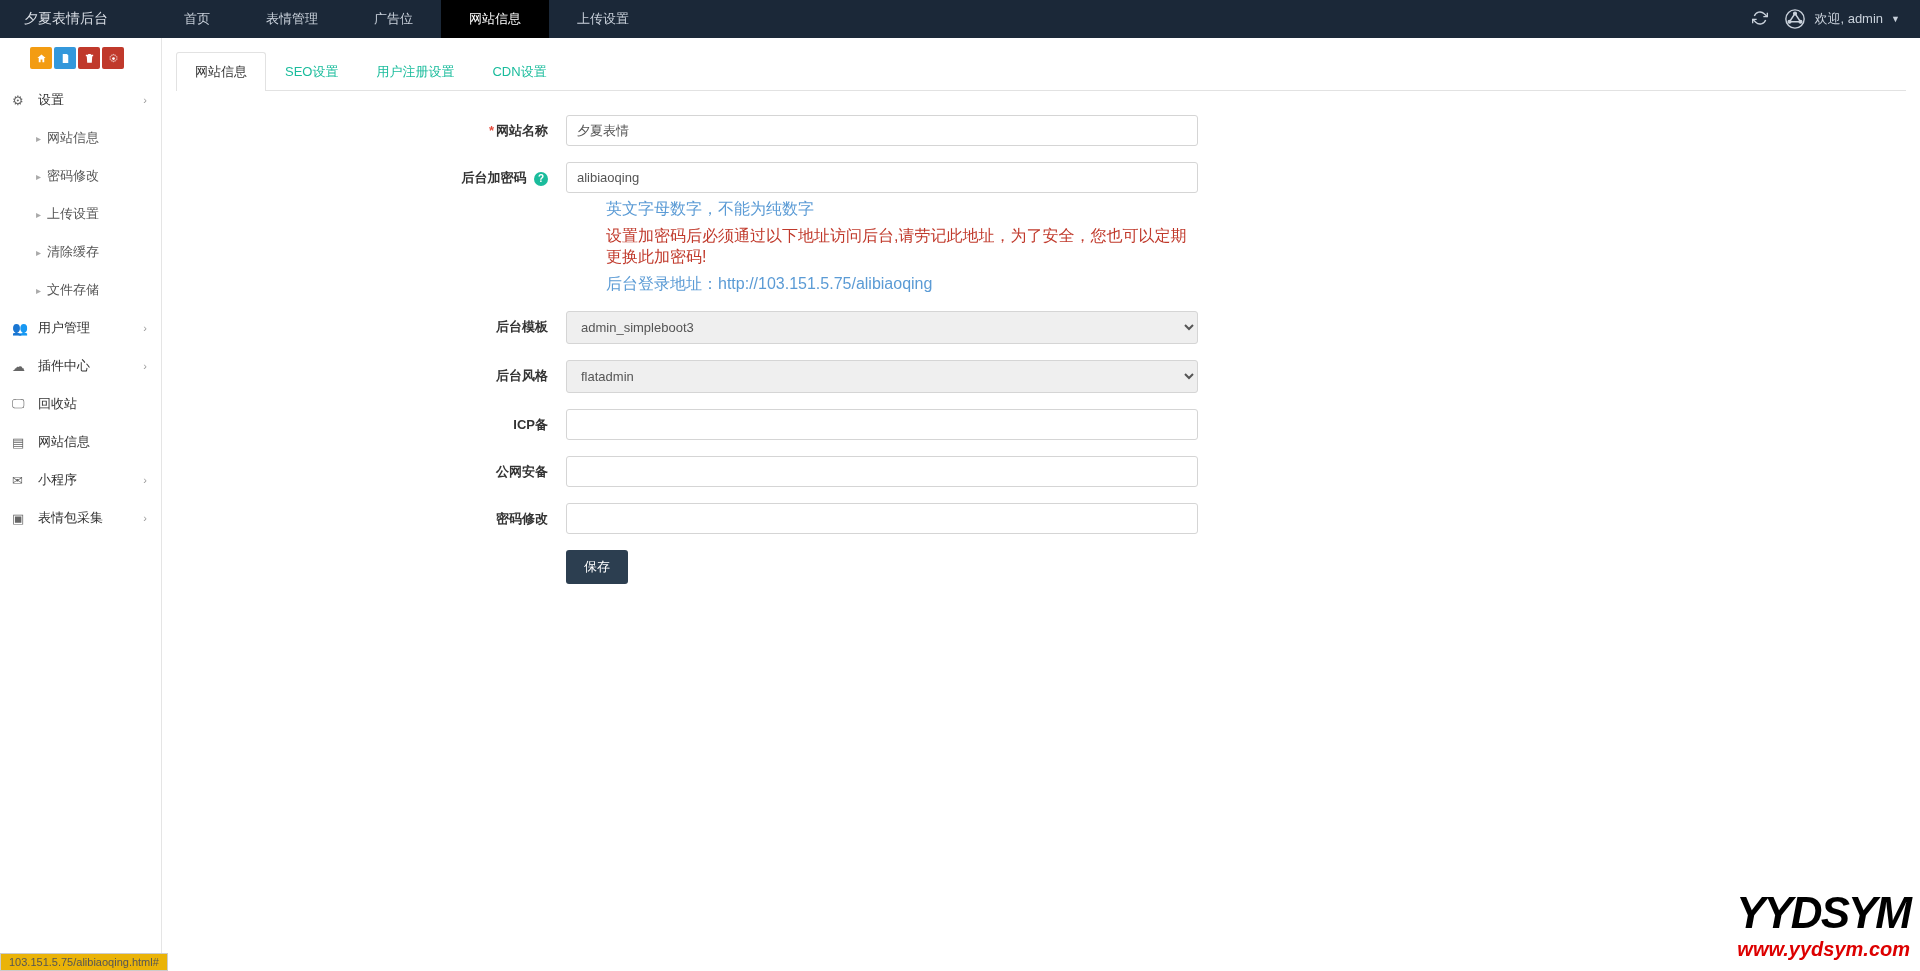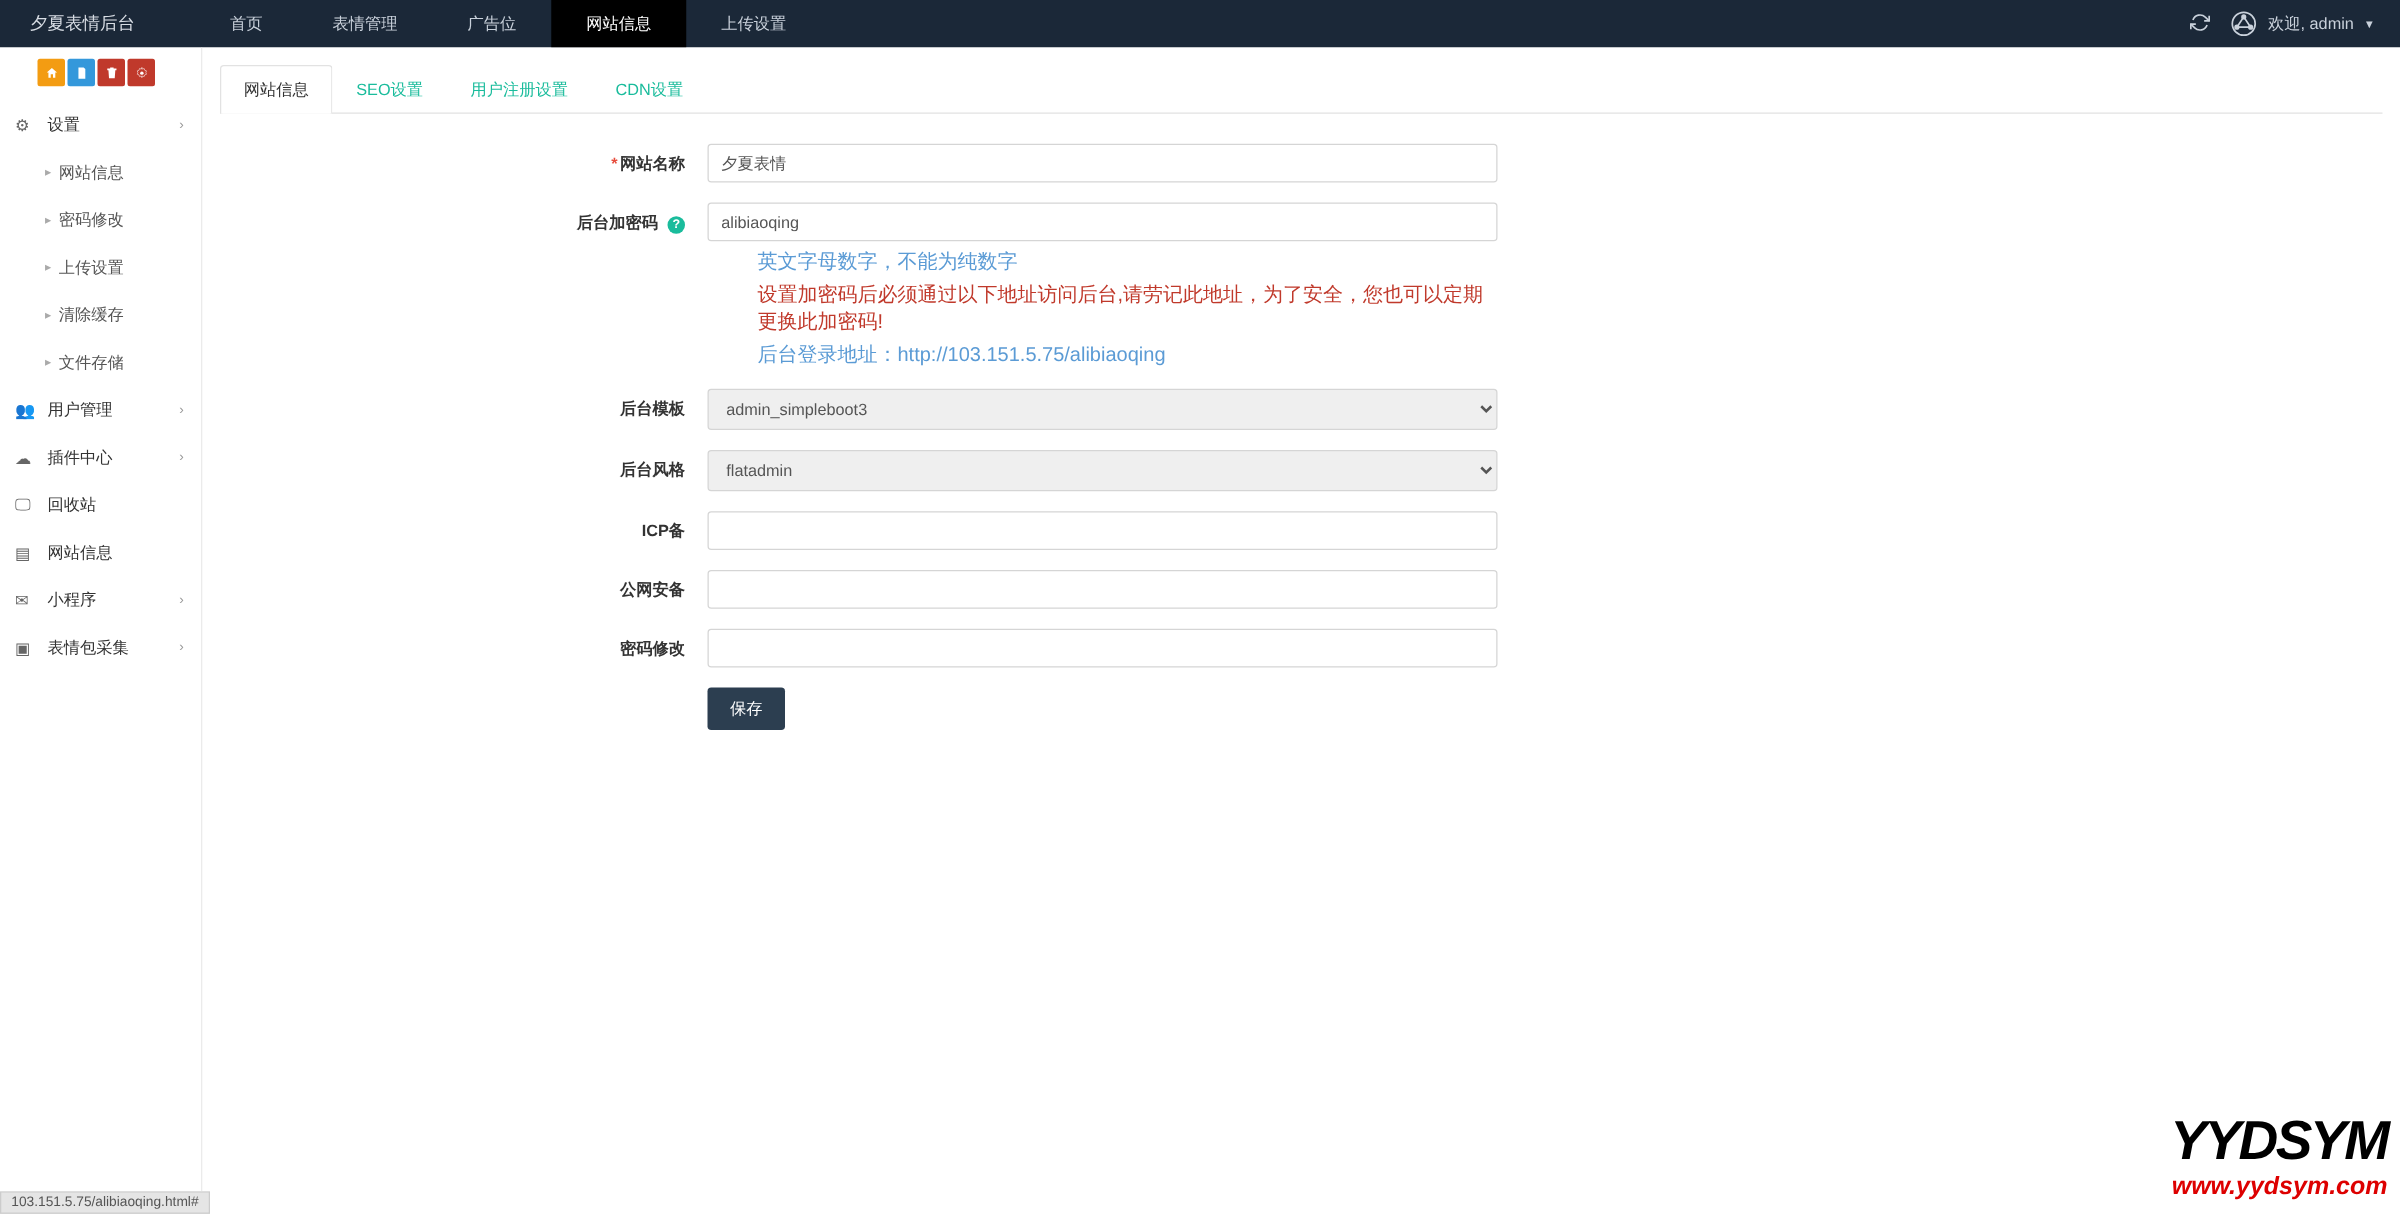--- a/index.html
+++ b/index.html
@@ -52,21 +52,21 @@
 .form-row .control { width: 632px; }
 .form-row input[type=text], .form-row select, .form-row textarea { width: 100%; border: 1px solid #d5d5d5; border-radius: 3px; padding: 7px 10px; font-size: 13px; color: #555; font-family: inherit; }
 .form-row textarea { height: 56px; resize: vertical; }
 .form-row .hint { font-size: 16px; margin-top: 6px; margin-left: 40px; }
 .hint.blue { color: #5b9bd5; }
 .hint.red { color: #c0392b; }
 .form-row .help-icon { display: inline-block; width: 14px; height: 14px; background: #1abc9c; color: #fff; border-radius: 50%; font-size: 10px; text-align: center; line-height: 14px; margin-left: 4px; }
 .btn-save { background: #2c3e50; color: #fff; border: none; padding: 8px 18px; font-size: 13px; border-radius: 3px; cursor: pointer; }
 
 
-.statusbar { position: fixed; bottom: 0; left: 0; background: #e5e5e5; border: 1px solid #ccc; padding: 2px 8px; font-size: 11px; color: #555; }
+.statusbar { position: fixed; bottom: 0; left: 0; background: #eab308; border: 1px solid #ccc; padding: 2px 8px; font-size: 11px; color: #555; }
 
 
 .watermark { position: fixed; bottom: 10px; right: 10px; text-align: right; pointer-events: none; }
 .watermark .l1 { font-size: 44px; font-weight: bold; font-style: italic; color: #000; letter-spacing: -2px; }
 .watermark .l2 { font-size: 20px; color: #d00; font-weight: bold; font-style: italic; }
 </style>
 </head>
 <body>
 
 <div class="topbar">

